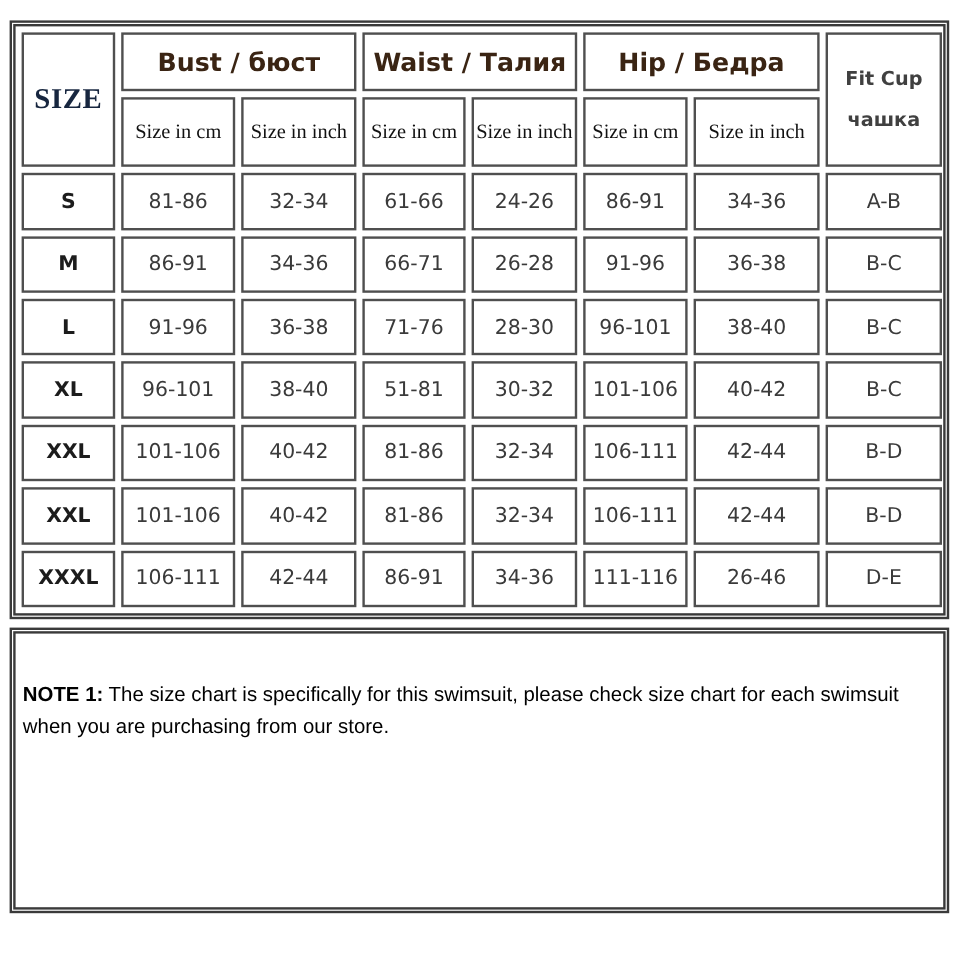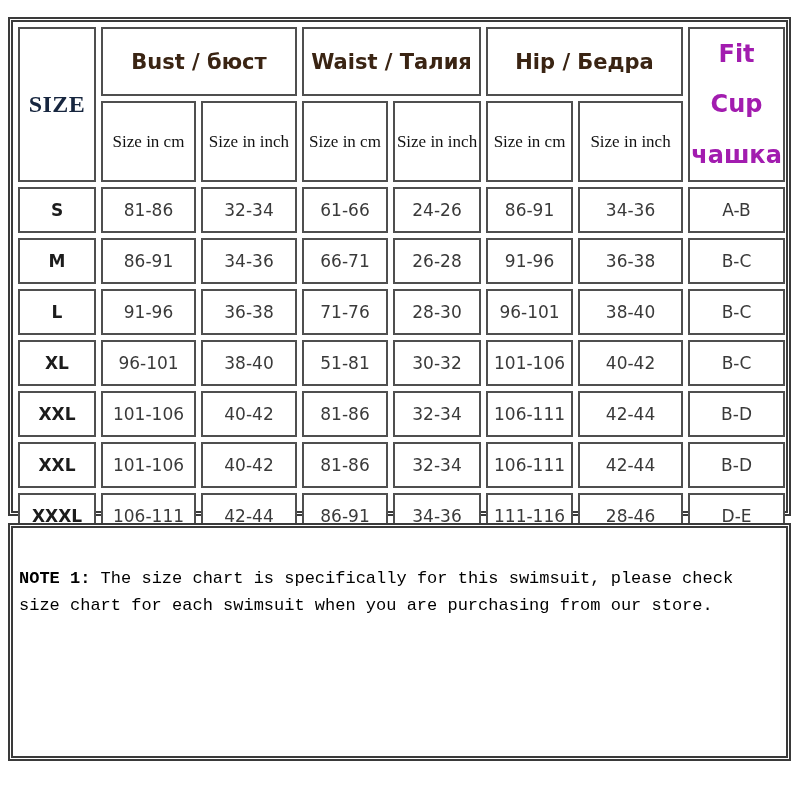--- a/index.html
+++ b/index.html
@@ -29,35 +29,35 @@
   }
   th.group{
     background:var(--orange);color:var(--header-text);
     font-family:"DejaVu Sans",sans-serif;font-weight:bold;font-size:21px;height:48px;
   }
   th.sub{
     background:var(--teal);color:#111;
     font-family:Liberation Serif, serif;font-weight:normal;font-size:17px;height:56px;
   }
   th.cup-head{
-    background:var(--teal);color:#a21caf;
-    font-family:"DejaVu Sans",sans-serif;font-weight:600;font-size:24px;line-height:2.1;
+    background:var(--teal);color:#404040;
+    font-family:"DejaVu Sans",sans-serif;font-weight:600;font-size:16px;line-height:2.1;
   }
   tr.data-row{height:46px;}
   td.size-cell{
     font-family:"DejaVu Sans",sans-serif;font-weight:bold;font-size:17px;color:#1c1c1c;
   }
   td.val-cell{
     font-family:"DejaVu Sans",sans-serif;font-size:17px;color:var(--data-text);
   }
   .notes{
     position:absolute;left:8px;top:523px;width:783px;height:238px;
     border:5px double var(--outer-border);background:#fff;
     padding:37px 10px 0 6px;
-    font-family:Liberation Mono, monospace;font-size:17px;line-height:27px;color:var(--notes-text);
+    font-family:Liberation Sans, sans-serif;font-size:17px;line-height:27px;color:var(--notes-text);
   }
   .notes p{margin:0 0 27px 0;}
   .notes b{font-weight:bold;}
 </style>
 </head>
 <body>
 
 <div class="table-wrap">
   <table class="size-chart">
     <colgroup>
@@ -149,21 +149,21 @@
       <td class="val-cell">42-44</td>
       <td class="val-cell">B-D</td>
     </tr>
     <tr class="data-row">
       <td class="size-cell">XXXL</td>
       <td class="val-cell">106-111</td>
       <td class="val-cell">42-44</td>
       <td class="val-cell">86-91</td>
       <td class="val-cell">34-36</td>
       <td class="val-cell">111-116</td>
-      <td class="val-cell">28-46</td>
+      <td class="val-cell">26-46</td>
       <td class="val-cell">D-E</td>
     </tr>
   </tbody>
     </table>
 </div>
 
 <div class="notes">
   <p><b>NOTE 1:</b><span> The size chart is specifically for this swimsuit, please check size chart for each swimsuit when you are purchasing from our store.</span></p>
 </div>
 

